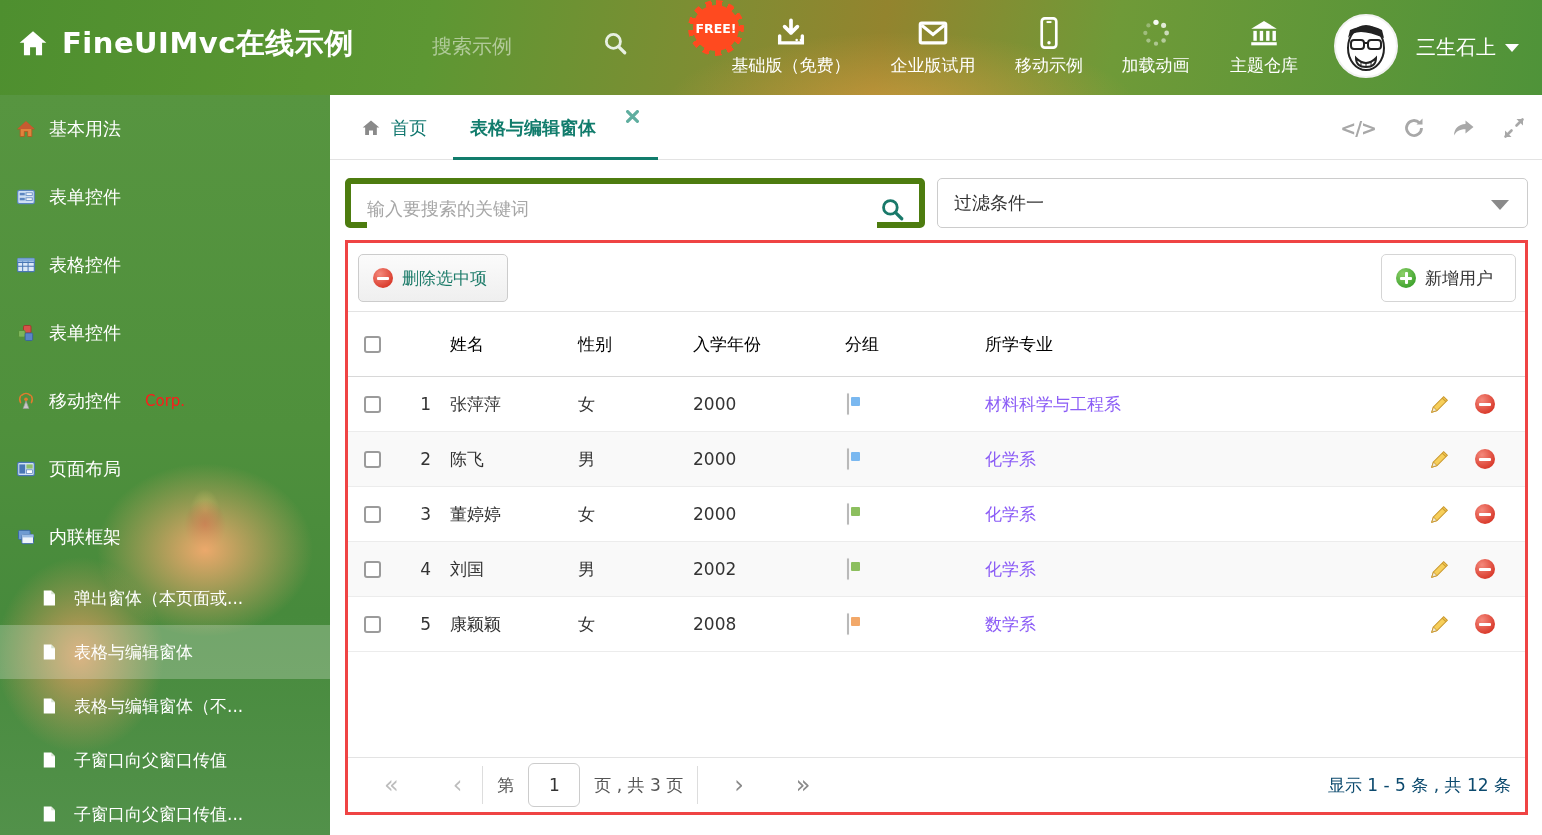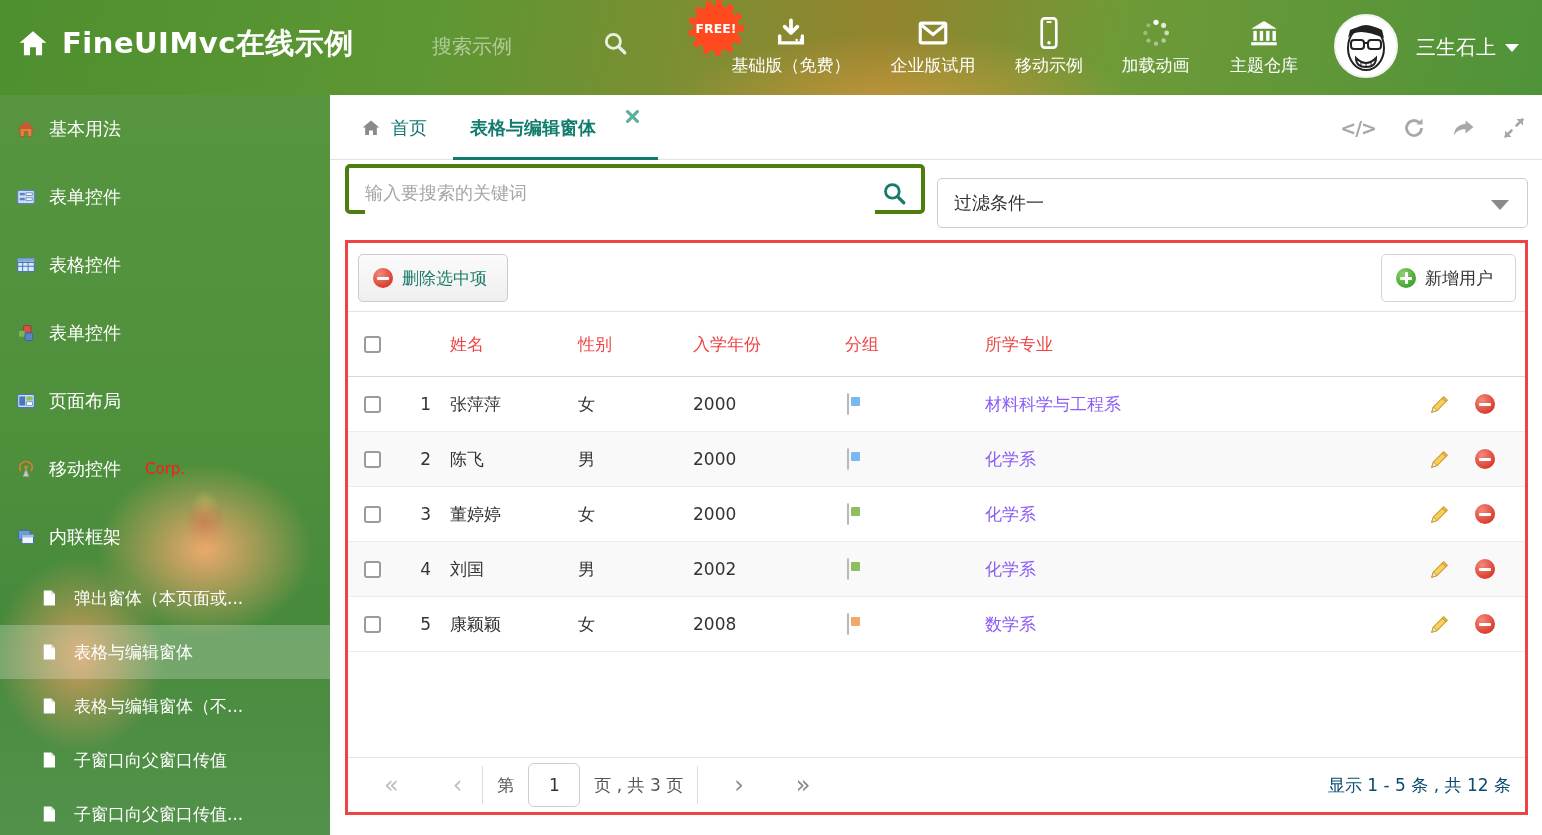--- a/index.html
+++ b/index.html
@@ -70,21 +70,21 @@
 
   .tabbar { position:absolute; left:0; top:0; width:1212px; height:65px; border-bottom:1px solid #e3e3e3; }
   .tab-home { position:absolute; left:30px; top:0; height:65px; display:flex; align-items:center; gap:9px; color:#0f766e; font-size:18px; cursor:pointer; }
   .tab-active { position:absolute; left:140px; top:0; height:65px; display:flex; align-items:center; color:#117c6c; font-size:18px; font-weight:bold; cursor:pointer; }
   .tab-underline { position:absolute; left:123px; bottom:-1px; width:205px; height:3px; background:#117c6c; }
   .tab-close { position:absolute; left:296px; top:13px; cursor:pointer; }
   .tb-icons { position:absolute; right:16px; top:0; height:65px; display:flex; align-items:center; gap:26px; }
   .tb-icon { cursor:pointer; display:flex; align-items:center; }
   .code-glyph { color:#a8a8a8; font-size:19px; font-weight:bold; letter-spacing:-1px; }
 
-  .kw-box { position:absolute; left:15px; top:69px; width:580px; height:50px; border:4px solid #4d7c0f; border-radius:5px; background:#fff; }
+  .kw-box { position:absolute; left:15px; top:83px; width:580px; height:50px; border:6px solid #4d7c0f; border-radius:5px; background:#fff; }
   .kw-input { position:absolute; left:16px; top:0; width:510px; height:48px; border:none; outline:none; font-size:18px; color:#333; font-family:inherit; }
   .kw-input::placeholder { color:#a6a6a6; }
   .kw-search { position:absolute; right:14px; top:12px; cursor:pointer; }
   .filter-box { position:absolute; left:607px; top:83px; width:591px; height:50px; border:1px solid #ccc; border-radius:5px; background:#fff; cursor:pointer; }
   .filter-text { position:absolute; left:16px; top:12px; font-size:18px; color:#333; }
   .caret-down-g { position:absolute; right:18px; top:21px; width:0; height:0; border-left:9px solid transparent; border-right:9px solid transparent; border-top:10px solid #8a8a8a; }
 
   .grid-panel { position:absolute; left:15px; top:145px; width:1183px; height:575px; border:3px solid #ef4444; background:#fff; }
   .grid-toolbar { position:relative; height:68px; }
   .btn-delete {
@@ -97,21 +97,21 @@
     background:#fff; border:1px solid #d5d5d5; border-radius:5px;
     display:flex; align-items:center; gap:9px; font-size:17px; color:#333; cursor:pointer; font-family:inherit;
   }
   .circle-minus { width:20px; height:20px; border-radius:50%; background:radial-gradient(circle at 35% 30%, #f4897c, #d93a2b 75%); position:relative; flex:0 0 auto; }
   .circle-minus::after { content:""; position:absolute; left:4px; top:8.5px; width:12px; height:3px; background:#fff; border-radius:1px; }
   .circle-plus { width:20px; height:20px; border-radius:50%; background:radial-gradient(circle at 35% 30%, #8ed06a, #3fa32e 75%); position:relative; flex:0 0 auto; }
   .circle-plus::before { content:""; position:absolute; left:4px; top:8.5px; width:12px; height:3px; background:#fff; border-radius:1px; }
   .circle-plus::after  { content:""; position:absolute; left:8.5px; top:4px; width:3px; height:12px; background:#fff; border-radius:1px; }
 
   .grid-row { display:grid; grid-template-columns:48px 42px 130px 115px 150px 140px 1fr 110px; align-items:center; }
-  .ghead { height:66px; border-top:1px solid #e3e3e3; border-bottom:1px solid #d8d8d8; font-size:17px; color:#ef4444;font-family:Liberation Mono, monospace; }
+  .ghead { height:66px; border-top:1px solid #e3e3e3; border-bottom:1px solid #d8d8d8; font-size:17px; color:#000000;font-family:Liberation Mono, monospace; }
   .grow { height:55px; border-bottom:1px solid #ececec; font-size:17px; color:#333; }
   .grow.alt { background:#f9f9f9; }
   .c-check { display:flex; justify-content:center; }
   .checkbox { width:17px; height:17px; border:2px solid #9b9b9b; border-radius:3px; background:#fff; cursor:pointer; }
   .c-num { text-align:right; padding-right:7px; color:#333; }
   .c-pad { padding-left:12px; }
   .c-pad10 { padding-left:10px; }
   .major-link { color:#8b5cf6; cursor:pointer; }
   .tag-icon { width:17px; height:17px; margin-left:14px; border:1px solid #b9b9b9; background:#fdfdfd; border-radius:2px; transform:rotate(45deg); position:relative; box-shadow:0 0 1px rgba(0,0,0,.15); }
   .tag-icon::after { content:""; position:absolute; left:3px; top:3px; width:9px; height:9px; border-radius:1px; background:var(--tag,#7ab8f0); }
@@ -278,40 +278,40 @@
           <rect x="11" y="12" width="9" height="9" rx="1.5" fill="#5b85c8" stroke="#35609e" stroke-width="1"></rect>
         </svg>
     </span>
     <span class="ntext">表单控件</span>
     <span class="arrow-right"></span>
   </div>
 
   <div class="nav-item">
     <span class="nico">
       <svg width="20" height="20" viewBox="0 0 24 24">
+          <circle cx="12" cy="10" r="2.2" fill="#e07b2e"></circle>
+          <path d="M7 5a7.5 7.5 0 0 1 10 0M5.5 14a8.5 8.5 0 0 1 0-8M18.5 14a8.5 8.5 0 0 0 0-8" fill="none" stroke="#e07b2e" stroke-width="1.8" stroke-linecap="round"></path>
+          <path d="M12 12l-3.5 9h7z" fill="#c8c8c8" stroke="#9a9a9a" stroke-width=".8"></path>
+        </svg>
+    </span>
+    <span class="ntext">移动控件</span>
+    <span class="corp">Corp.</span>
+    <span class="arrow-right"></span>
+  </div>
+
+  <div class="nav-item">
+    <span class="nico">
+      <svg width="20" height="20" viewBox="0 0 24 24">
           <rect x="2" y="4" width="20" height="16" rx="2" fill="#cfe0f4" stroke="#4a77b5" stroke-width="1.4"></rect>
           <rect x="4" y="6.5" width="7" height="11" fill="#4a77b5"></rect>
           <rect x="12.5" y="6.5" width="7.5" height="5" fill="#8fc06a"></rect>
           <rect x="12.5" y="13" width="7.5" height="4.5" fill="#fff" stroke="#4a77b5" stroke-width=".8"></rect>
         </svg>
     </span>
     <span class="ntext">页面布局</span>
-    <span class="arrow-right"></span>
-  </div>
-
-  <div class="nav-item">
-    <span class="nico">
-      <svg width="20" height="20" viewBox="0 0 24 24">
-          <circle cx="12" cy="10" r="2.2" fill="#e07b2e"></circle>
-          <path d="M7 5a7.5 7.5 0 0 1 10 0M5.5 14a8.5 8.5 0 0 1 0-8M18.5 14a8.5 8.5 0 0 0 0-8" fill="none" stroke="#e07b2e" stroke-width="1.8" stroke-linecap="round"></path>
-          <path d="M12 12l-3.5 9h7z" fill="#c8c8c8" stroke="#9a9a9a" stroke-width=".8"></path>
-        </svg>
-    </span>
-    <span class="ntext">移动控件</span>
-    <span class="corp">Corp.</span>
     <span class="arrow-right"></span>
   </div>
 
   <div class="nav-item">
     <span class="nico">
       <svg width="20" height="20" viewBox="0 0 24 24">
           <rect x="3" y="4" width="14" height="11" rx="1.5" fill="#6f9bd2" stroke="#3c6aa8" stroke-width="1.2"></rect>
           <rect x="7" y="9" width="14" height="11" rx="1.5" fill="#eef4fb" stroke="#3c6aa8" stroke-width="1.2"></rect>
           <rect x="7" y="9" width="14" height="3.5" fill="#9dbde4"></rect>
         </svg>

